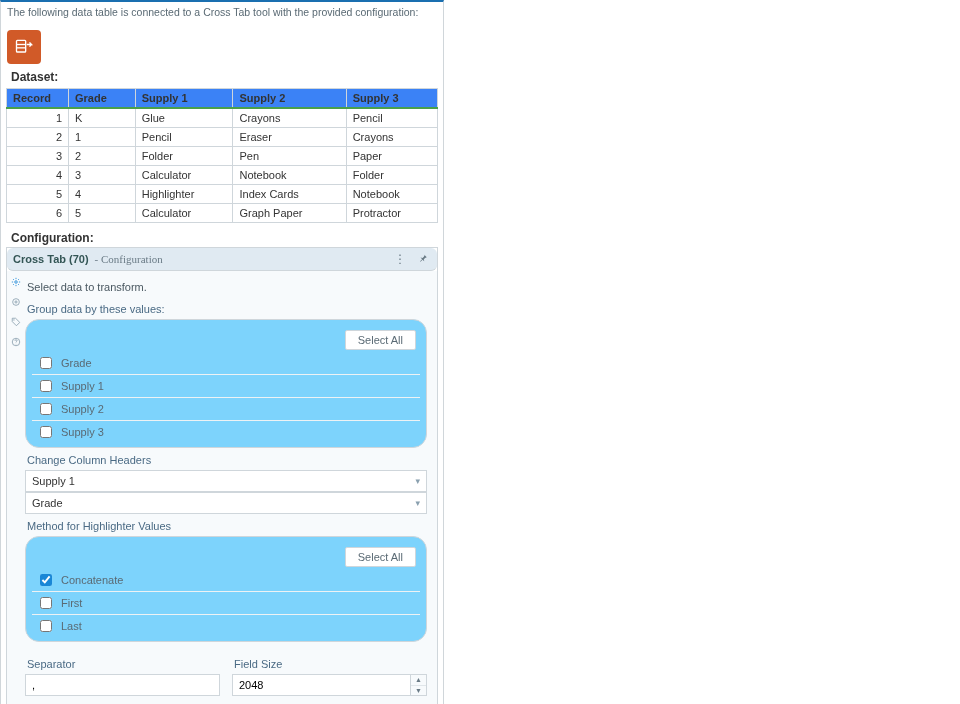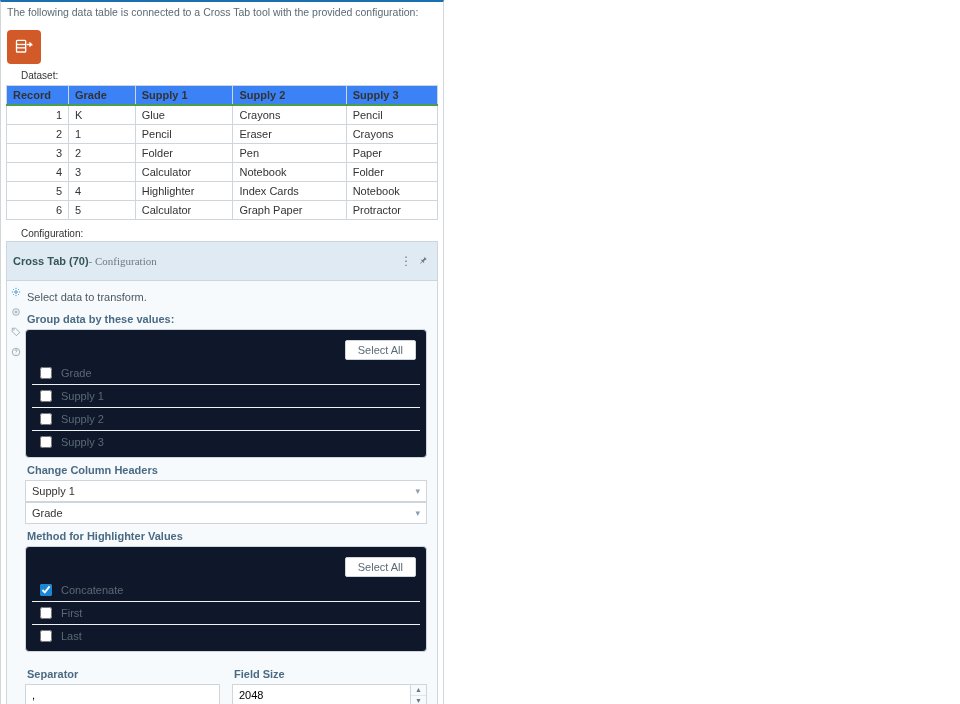--- a/index.html
+++ b/index.html
@@ -5,45 +5,45 @@
   * { box-sizing: border-box; }
   html, body { margin: 0; padding: 0; font-family: "Segoe UI", Arial, sans-serif; font-size: 11px; color: #333; background: #fff; }
   .page { width: 444px; border: 1px solid #d0d6da; border-top: 2px solid #1a6fb0; }
   .intro { padding: 4px 6px 2px 6px; color: #5a6a74; font-size: 10.5px; }
   .tool-icon-wrap { padding: 10px 6px 4px 6px; }
   .tool-icon {
     width: 34px; height: 34px; background: #d15a28; border-radius: 4px;
     display: flex; align-items: center; justify-content: center; position: relative;
   }
   .tool-icon svg { width: 20px; height: 20px; }
-  .section-label { font-weight: 400; font-size: 10px; padding: 2px 6px 2px 20px; color: #333; }
+  .section-label { font-weight: 700; font-size: 12px; padding: 2px 6px 2px 10px; color: #333; }
   table.data { border-collapse: collapse; width: calc(100% - 10px); margin: 2px 5px 6px 5px; }
   table.data th, table.data td { border: 1px solid #cfd6db; padding: 3px 6px; text-align: left; font-size: 11px; }
   table.data th { background: #3b82f6; font-weight: 700; }
   table.data td.rec { text-align: right; width: 62px; }
   table.data thead tr { border-bottom: 2px solid #4aa04a; }
   
   .config-wrap { margin: 0 5px 6px 5px; border: 1px solid #cfd6db; }
   .cfg-head {
     background: #e0eaf2; border-bottom: 1px solid #cfd6db;
-    display: flex; align-items: center; padding: 12px 6px; 
+    display: flex; align-items: center; padding: 4px 6px; gap: 6px; border-radius: 6px;
   }
   .cfg-head .title { font-weight: 600; color: #355; }
   .cfg-head .sub { color: #6a7b86; font-family: Liberation Serif, serif; }
   .cfg-head .spacer { flex: 1; }
   .cfg-head .hicon { color: #6a7b86; font-size: 12px; padding: 0 3px; cursor: pointer; }
   .cfg-body { display: flex; background: #f7fafc; }
   .ribbon { width: 18px; display: flex; flex-direction: column; align-items: center; gap: 10px; padding-top: 6px; }
   .ribbon .ric { width: 10px; height: 10px; color: #8aa0af; }
   .ribbon .ric.active { color: #1a87d6; }
   .ric svg { width: 10px; height: 10px; display: block; }
   .content { flex: 1; padding: 8px 10px 14px 0; }
   .content .plain { color: #4a5861; margin: 2px 0 10px 2px; }
-  .field-label { color: #4a6a84; font-weight: 700; margin: 6px 0 4px 2px; }
-  .panel { border: 1px solid #cfd6db; background: #0f172a; border-radius: 4px; padding: 4px 6px; }
+  .field-label { color: #4a6a84; font-weight: 400; margin: 6px 0 4px 2px; }
+  .panel { border: 1px solid #cfd6db; background: #7dd3fc; border-radius: 14px; padding: 4px 6px; }
   .panel .top-actions { display: flex; justify-content: flex-end; padding: 6px 4px 0 4px; }
   .btn { border: 1px solid #cfd6db; background: #fff; color: #5a6a74; padding: 3px 12px; font-size: 11px; cursor: pointer; border-radius: 2px; }
   .chk-list { margin-top: 2px; }
   .chk-row { display: flex; align-items: center; gap: 6px; padding: 2px 4px; border-top: 1px solid #eef2f4; }
   .chk-row:first-child { border-top: none; }
   .chk { width: 12px; height: 12px; accent-color: #1a87d6; }
   .chk-label { color: #5a6a74; }
   .select {
     border: 1px solid #cfd6db; background: #fff; width: 100%;
     display: flex; align-items: center; padding: 3px 6px; height: 22px;

